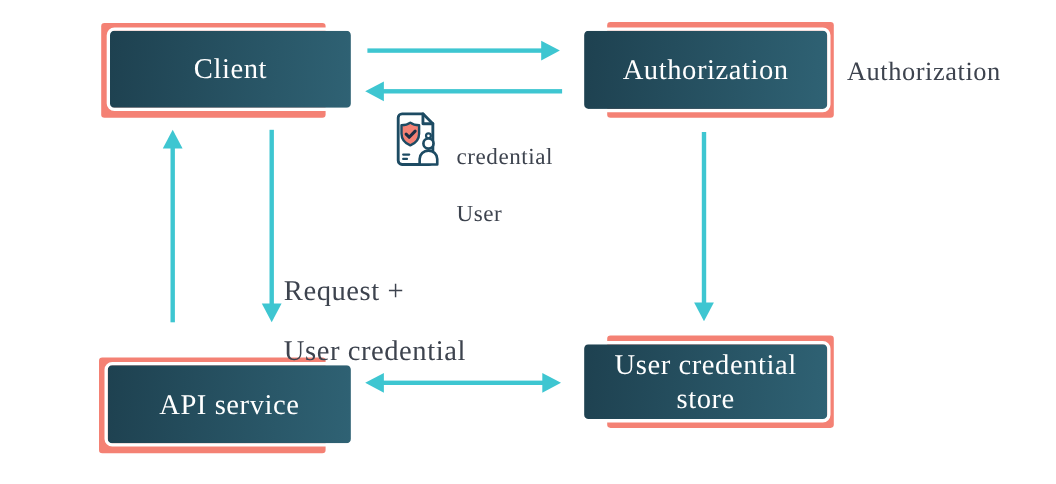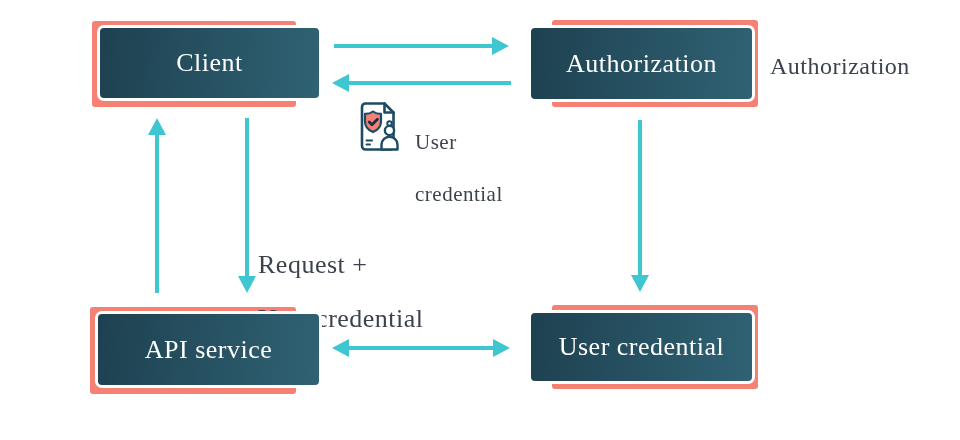--- a/index.html
+++ b/index.html
@@ -38,21 +38,21 @@
     align-items: center;
     justify-content: center;
     color: #ffffff;
     font-size: 26px;
     letter-spacing: 0.5px;
     line-height: 1.2;
     text-align: center;
   }
   #node-client { left: 97px;  top: 25px;  width: 225px; height: 76px; }
   #node-auth   { left: 528px; top: 25px;  width: 227px; height: 77px; }
-  #node-api    { left: 95px;  top: 311px; width: 227px; height: 77px; }
+  #node-api    { left: 95px;  top: 329px; width: 227px; height: 77px; }
   #node-ucs    { left: 528px; top: 310px; width: 227px; height: 74px; }
 
   
   .aline { position: absolute; background: #3ec6d1; }
   .ahead { position: absolute; width: 0; height: 0; border-style: solid; border-color: transparent; }
   .head-right { border-width: 9px 0 9px 17px;  border-left-color: #3ec6d1; }
   .head-left  { border-width: 9px 17px 9px 0;  border-right-color: #3ec6d1; }
   .head-up    { border-width: 0 9px 17px 9px;  border-bottom-color: #3ec6d1; }
   .head-down  { border-width: 17px 9px 0 9px;  border-top-color: #3ec6d1; }
 
@@ -89,20 +89,21 @@
 
   <div class="node shadow-left" id="node-api">
     <div class="panel">
       <span>API service</span>
     </div>
   </div>
 
   <div class="node shadow-right" id="node-ucs">
     <div class="panel">
       <span>User credential</span>
+      <span>store</span>
     </div>
   </div>
 
   <div>
     <div class="aline" style="left:334px; top:44px; width:160px; height:4px;"></div>
     <div class="ahead head-right" style="left:492px; top:37px;"></div>
   </div>
 
   <div>
     <div class="aline" style="left:348px; top:81px; width:163px; height:4px;"></div>
@@ -141,21 +142,21 @@
     <polyline points="13.2,21 16,23.8 21.4,18.2" fill="none" stroke="#1c2e44" stroke-width="2.8" stroke-linecap="round" stroke-linejoin="round"></polyline>
     <g fill="#ffffff" stroke="#1d4b63" stroke-width="2.4" stroke-linejoin="round" stroke-linecap="round">
       <circle cx="33.5" cy="22.5" r="2.2" stroke-width="2"></circle>
       <circle cx="33.5" cy="29.5" r="4.6"></circle>
       <path d="M25.5 48.5 v-5 c0 -4.5 3.6 -7.6 8 -7.6 s8 3.1 8 7.6 v5 z"></path>
     </g>
   </svg>
 
   <div class="gray-label" id="label-authorization">Authorization</div>
   <div class="gray-label" id="label-user-credential">
+    <div>credential</div>
     <div>User</div>
-    <div>credential</div>
   </div>
   <div class="gray-label" id="label-request">
     <div>Request +</div>
     <div>User credential</div>
   </div>
 
 </div>
 
 </body></html>

